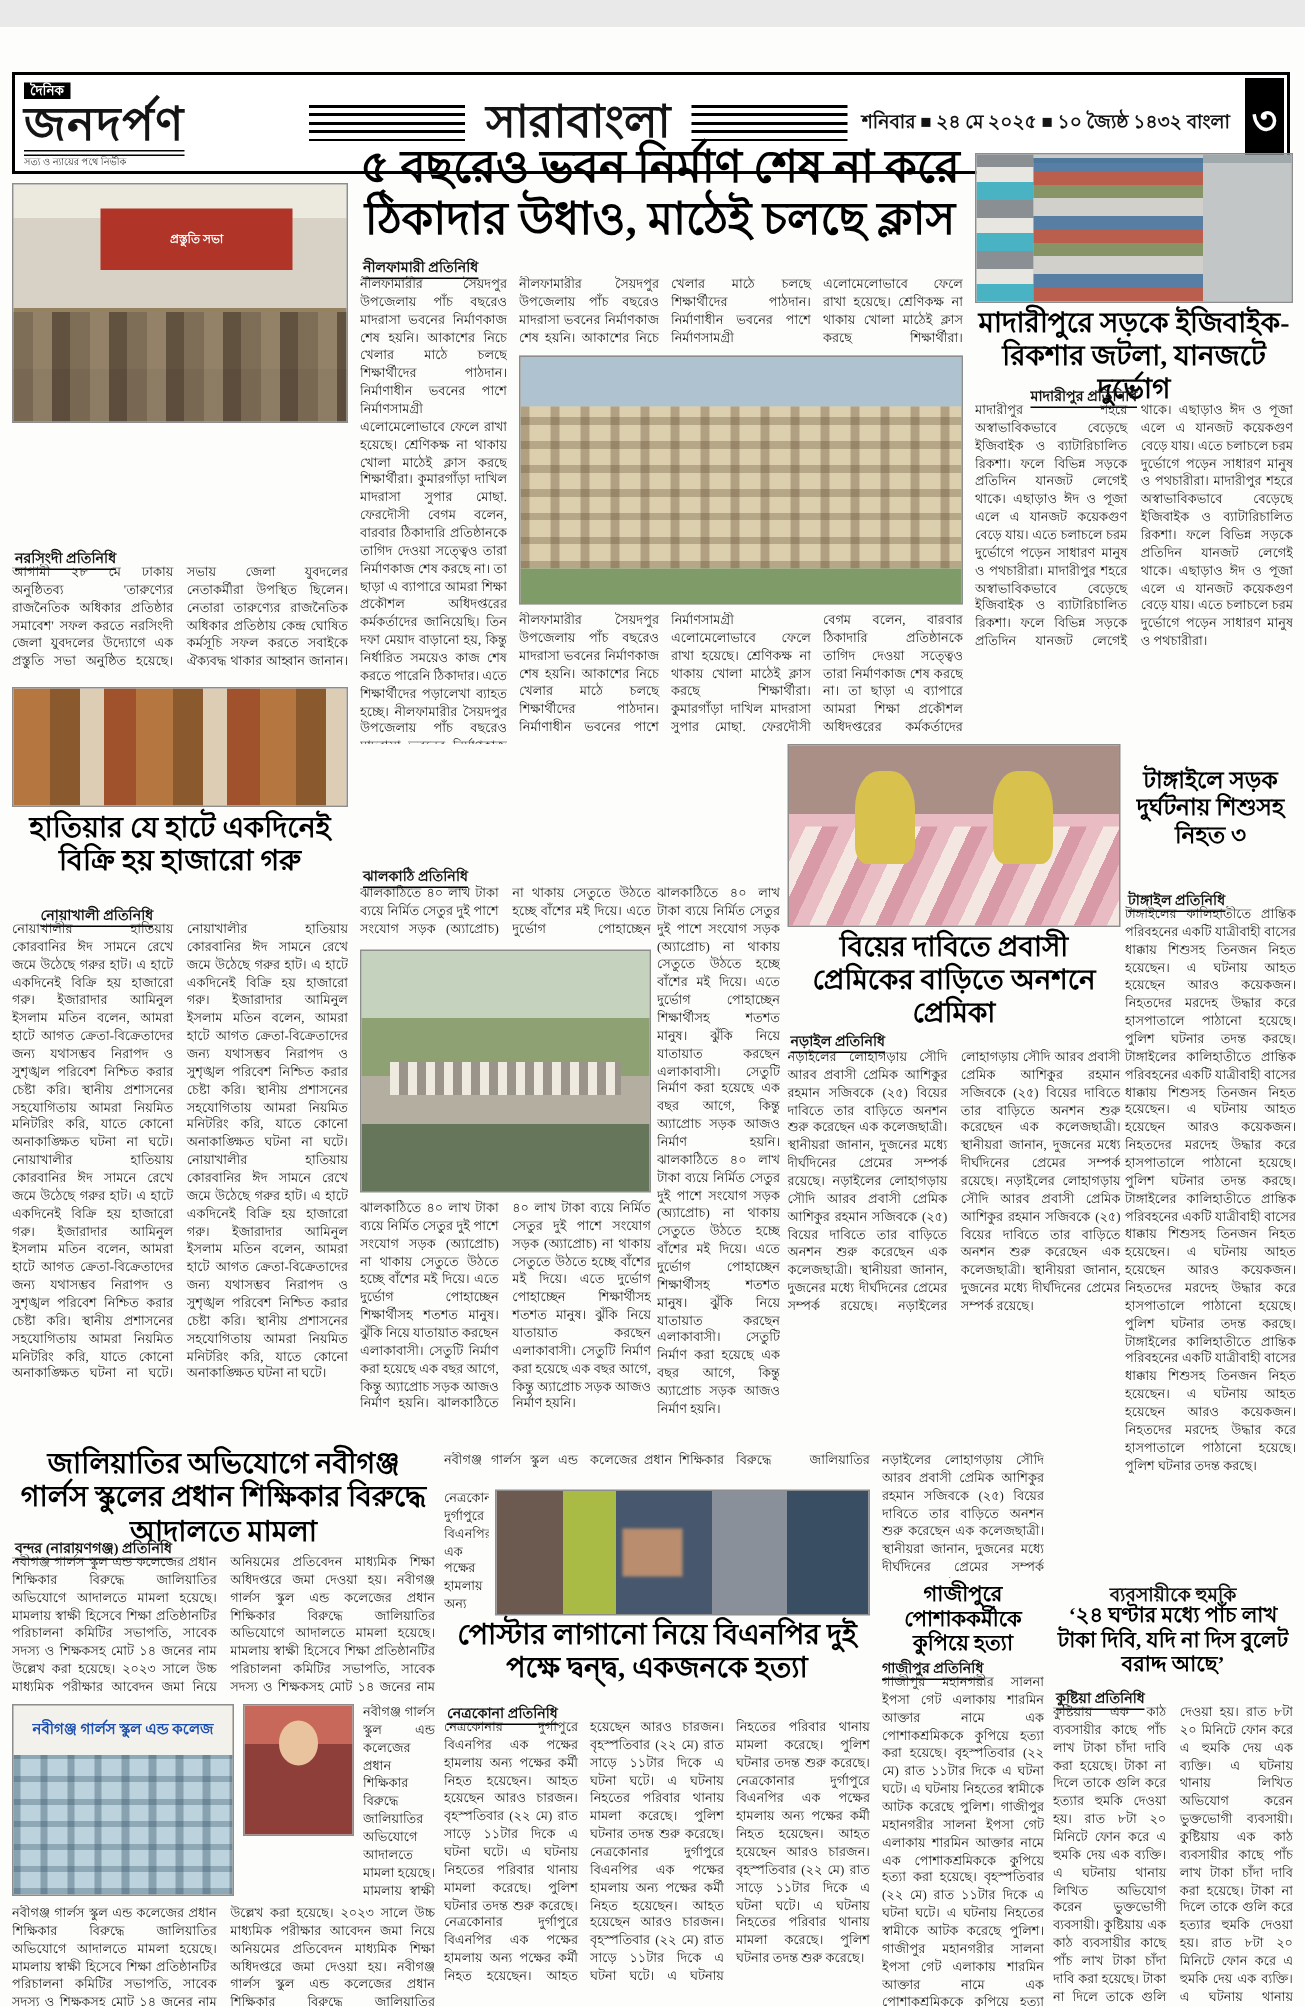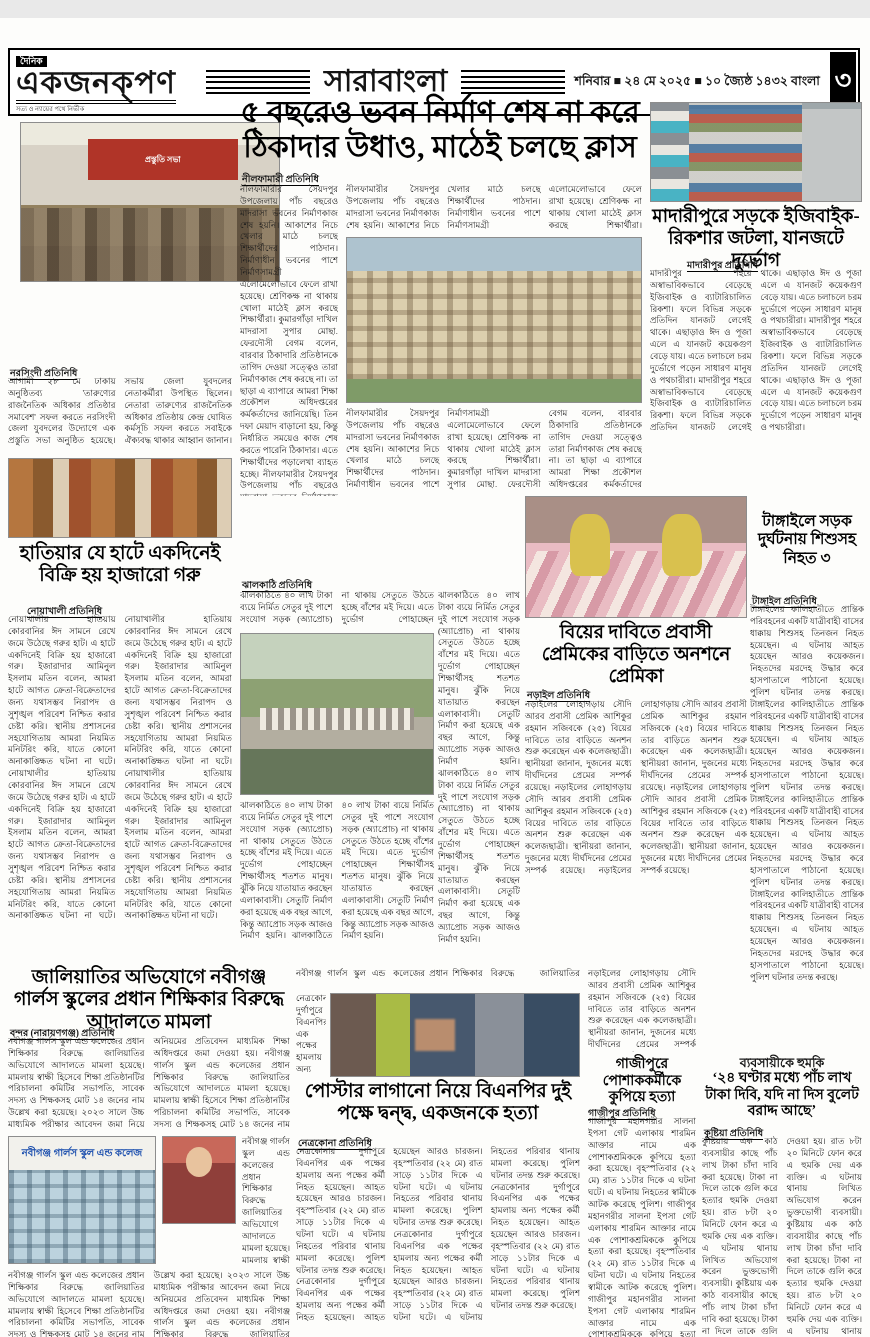--- a/index.html
+++ b/index.html
@@ -62,31 +62,31 @@
   .head-dot{position:absolute;left:32%;top:12%;width:36%;height:34%;background:#e8c39e;border-radius:50%;}
 </style>
 </head>
 <body>
 
 <div class="page">
 
   <header class="masthead">
     <div class="brandwrap">
       <span class="brand-small">দৈনিক</span><br>
-      <span class="brand">একজনক্পণ</span>
+      <span class="brand">জনদর্পণ</span>
       <div class="tagline">সত্য ও ন্যায়ের পথে নির্ভীক</div>
     </div>
     <div class="lines"></div>
     <div class="section-title">সারাবাংলা</div>
     <div class="lines"></div>
     <div class="dateline">শনিবার ■ ২৪ মে ২০২৫ ■ ১০ জ্যৈষ্ঠ ১৪৩২ বাংলা</div>
     <div class="pagenum">৩</div>
   </header>
 
-  <div class="abs ph ph-meeting" style="left:20px;top:104px;width:260px;height:160px;padding-left:44px;">
+  <div class="abs ph ph-meeting" style="left:8px;top:104px;width:224px;height:160px;padding-left:44px;">
     <div class="banner">প্রস্তুতি সভা</div>
     <div class="crowd"></div>
   </div>
   <div class="abs" style="left:10px;top:344px;">
     <span class="byline">নরসিংদী প্রতিনিধি</span>
   </div>
   <div class="abs body c2" style="left:8px;top:358px;width:224px;height:78px;">আগামী ২৮ মে ঢাকায় অনুষ্ঠিতব্য 'তারুণ্যের রাজনৈতিক অধিকার প্রতিষ্ঠার সমাবেশ' সফল করতে নরসিংদী জেলা যুবদলের উদ্যোগে এক প্রস্তুতি সভা অনুষ্ঠিত হয়েছে। সভায় জেলা যুবদলের নেতাকর্মীরা উপস্থিত ছিলেন। নেতারা তারুণ্যের রাজনৈতিক অধিকার প্রতিষ্ঠায় কেন্দ্র ঘোষিত কর্মসূচি সফল করতে সবাইকে ঐক্যবদ্ধ থাকার আহ্বান জানান। আগামী ২৮ মে ঢাকায় অনুষ্ঠিতব্য 'তারুণ্যের রাজনৈতিক অধিকার প্রতিষ্ঠার সমাবেশ' সফল করতে নরসিংদী জেলা যুবদলের উদ্যোগে এক প্রস্তুতি সভা অনুষ্ঠিত হয়েছে। সভায় জেলা যুবদলের নেতাকর্মীরা উপস্থিত ছিলেন। নেতারা তারুণ্যের রাজনৈতিক অধিকার প্রতিষ্ঠায় কেন্দ্র ঘোষিত কর্মসূচি সফল করতে সবাইকে ঐক্যবদ্ধ থাকার আহ্বান জানান।</div>
 
   <div class="abs hl h27" style="left:238px;top:76px;width:404px;">৫ বছরেও ভবন নির্মাণ শেষ না করে ঠিকাদার উধাও, মাঠেই চলছে ক্লাস</div>
   <div class="abs" style="left:242px;top:150px;">

